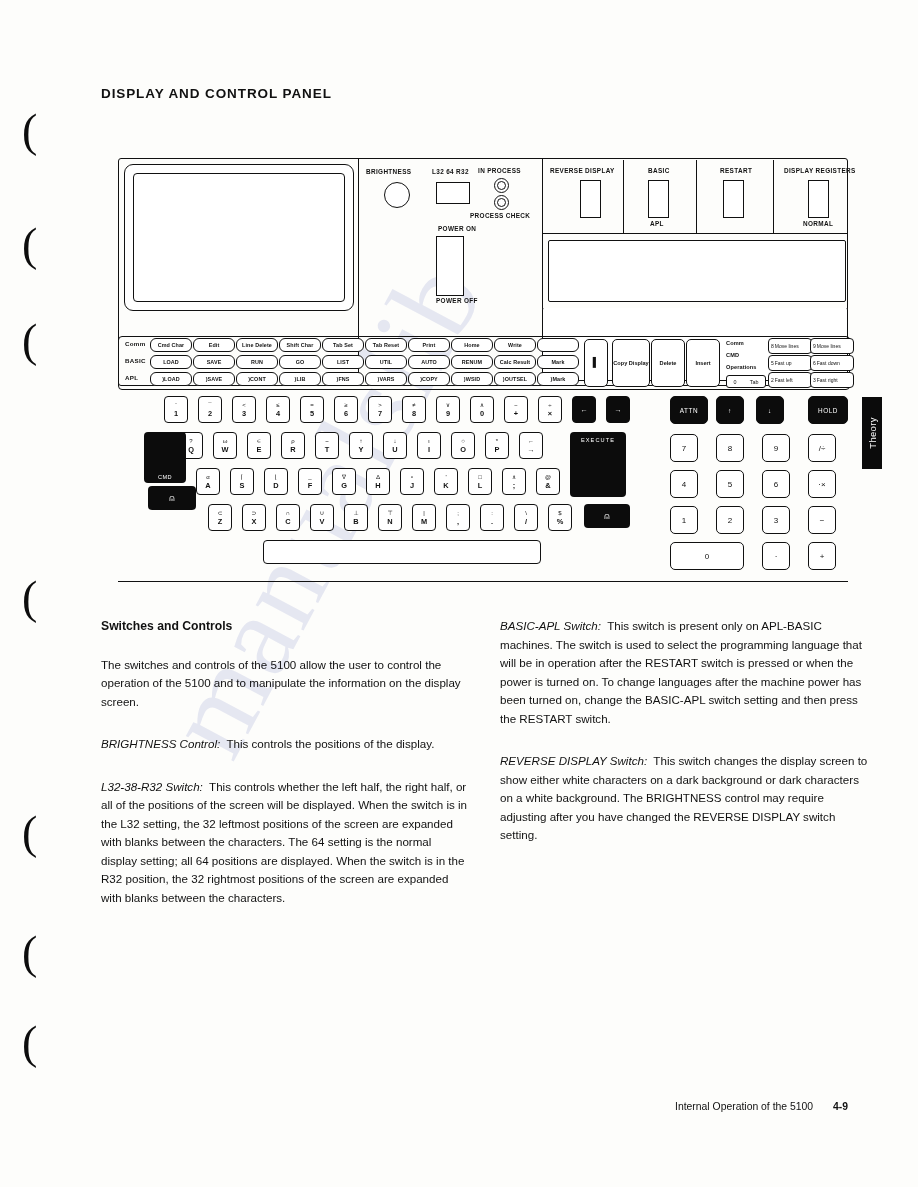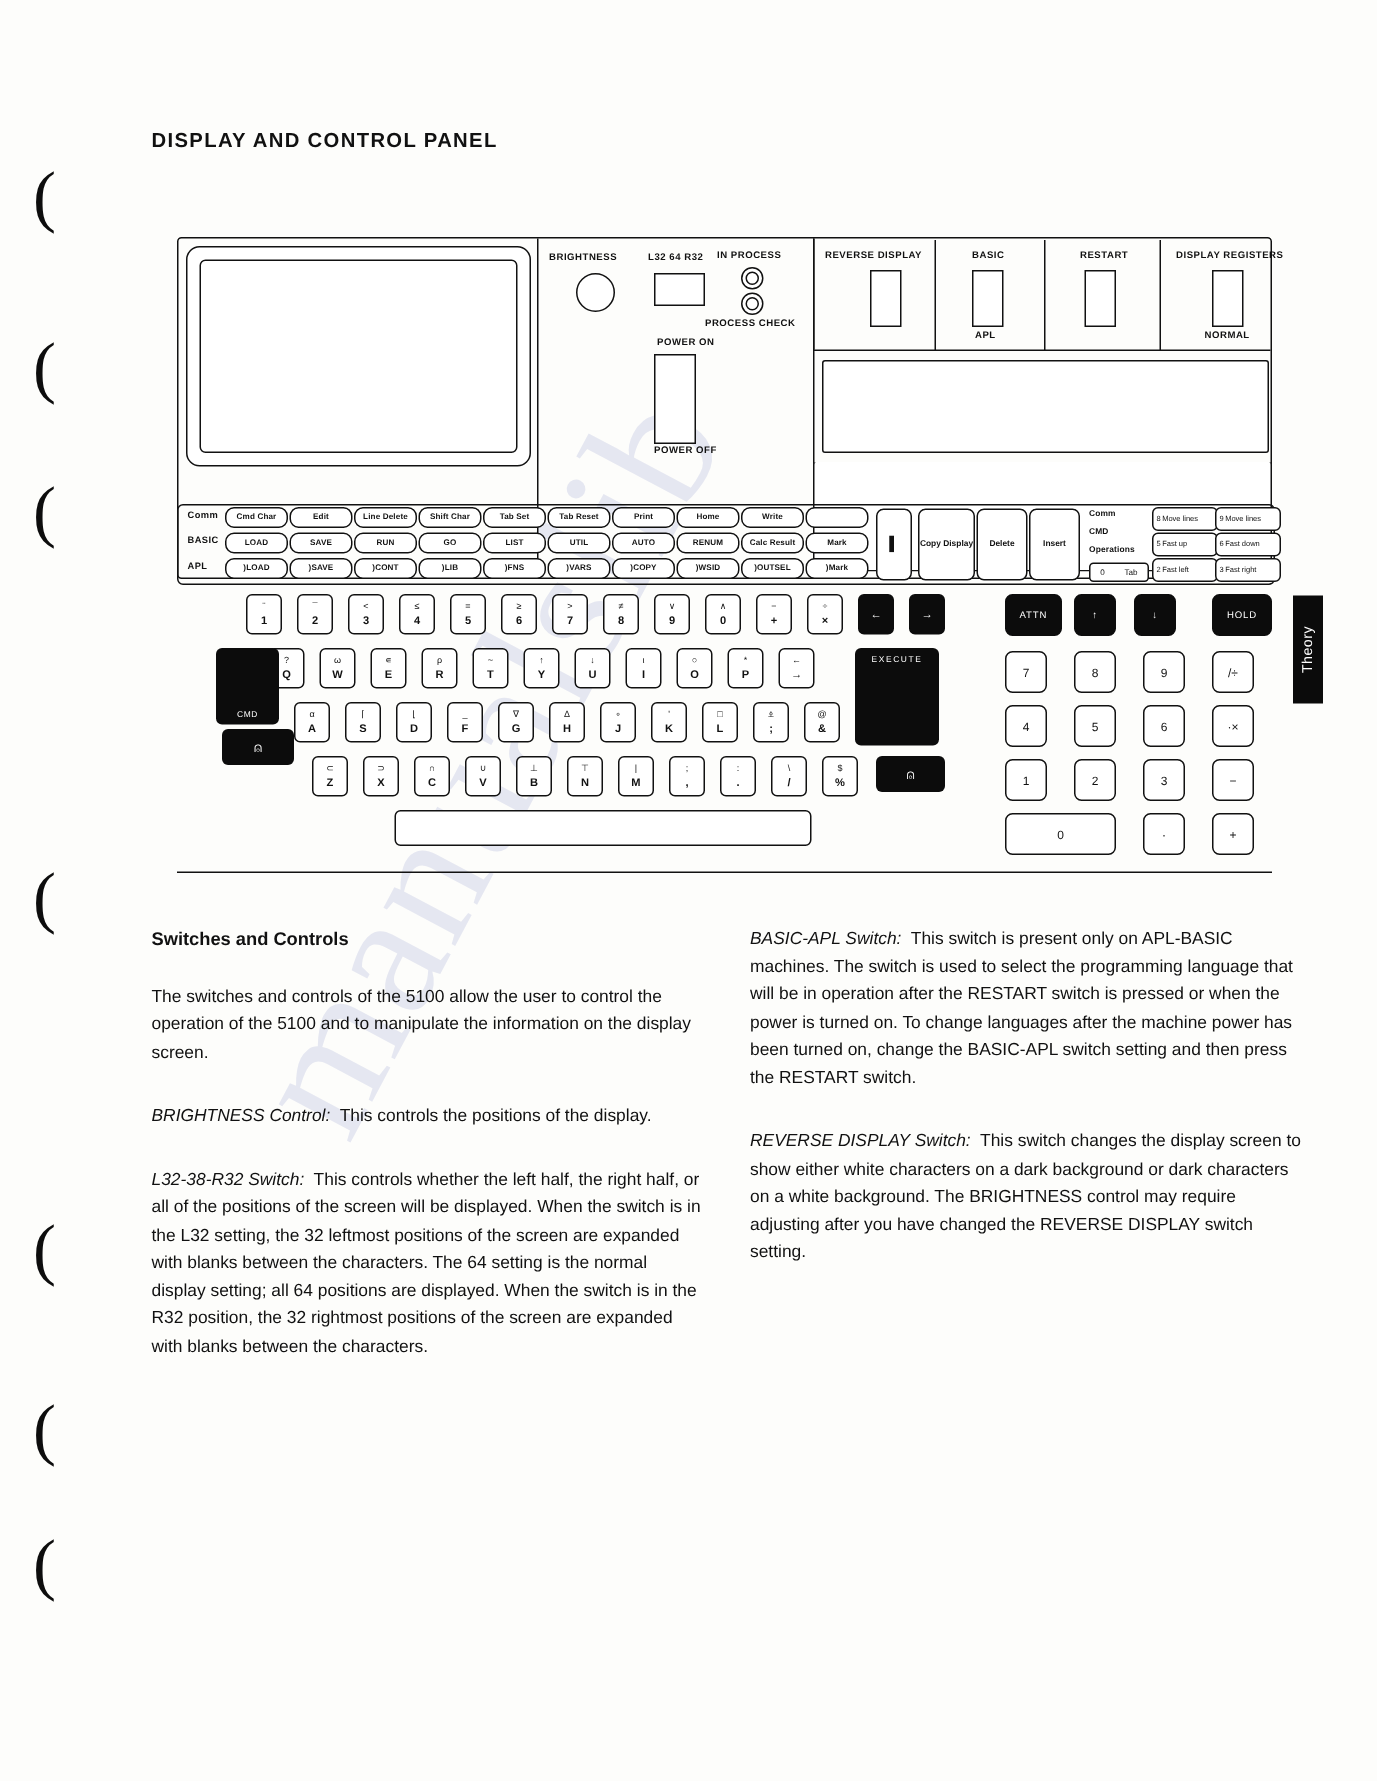--- a/index.html
+++ b/index.html
@@ -601,14 +601,18 @@
     <p class="para">
       <span class="term">REVERSE DISPLAY Switch:</span>&nbsp;
       <span>This switch changes the display screen to show either white characters on a dark background or dark characters on a white background. The BRIGHTNESS control may require adjusting after you have changed the REVERSE DISPLAY switch setting.</span>
     </p>
   </div>
 
   <div class="theory-tab">
     <span>Theory</span>
   </div>
 
+  <div class="footer">
+    <span>Internal Operation of the 5100</span>
+    <span class="pg">4-9</span>
+  </div>
 
 </div>
 
 </body></html>

